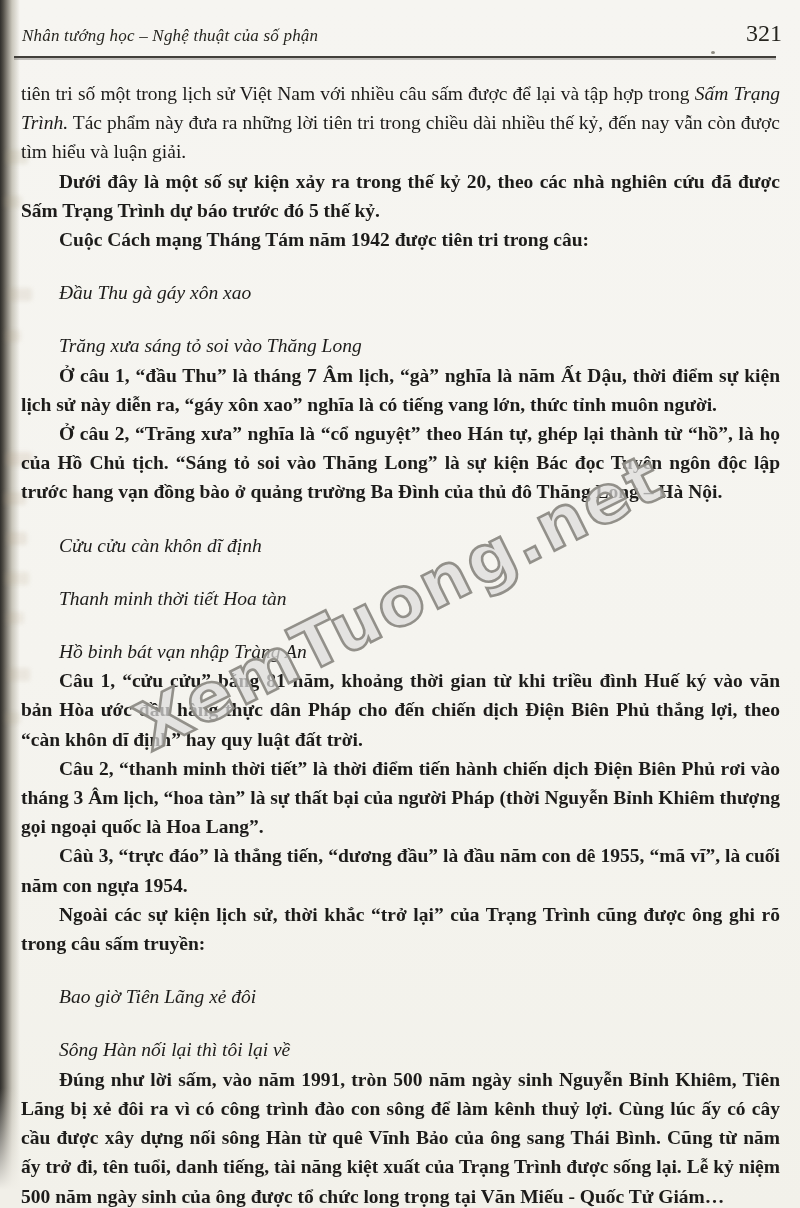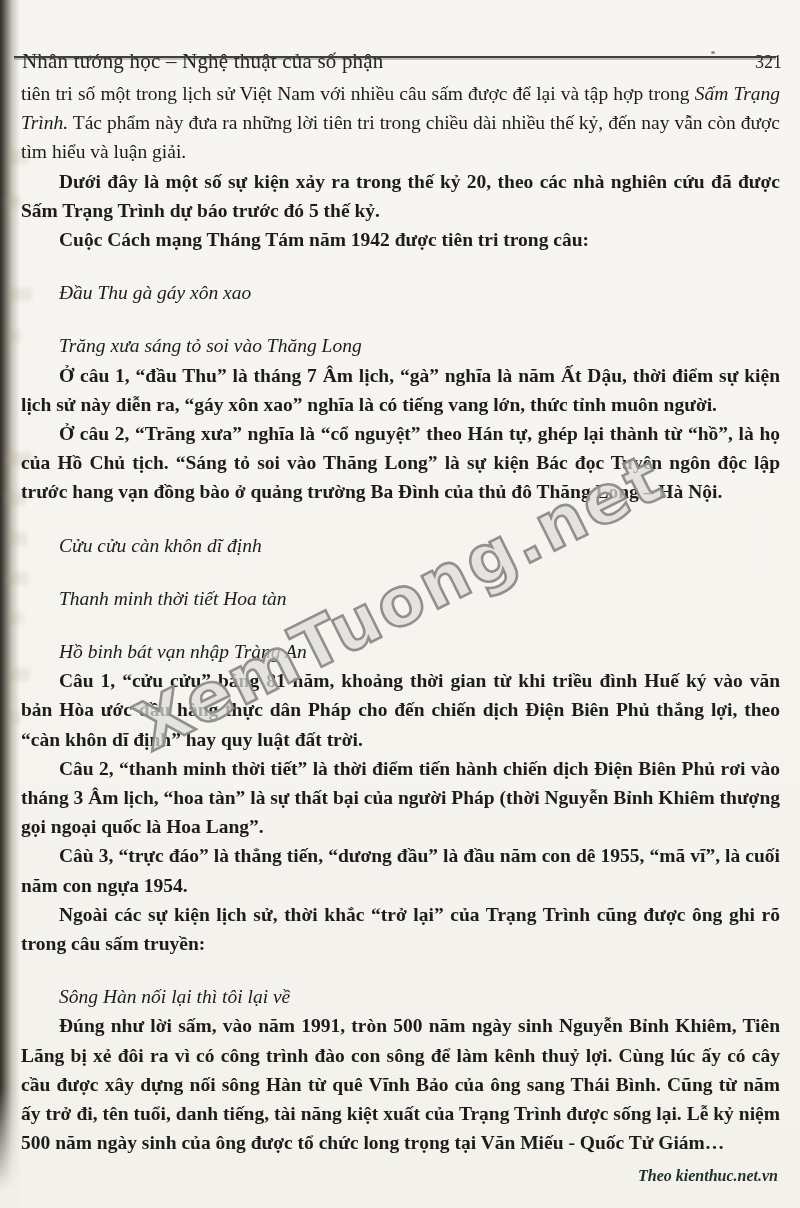--- a/index.html
+++ b/index.html
@@ -28,24 +28,24 @@
     background: linear-gradient(to bottom, rgba(242,241,234,0) 0%, #f1efe8 85%);
   }
   
   .bleed { position: absolute; border-radius: 3px; filter: blur(2px); }
   
   .header {
     position: absolute; top: 20px; left: 22px; right: 18px;
     display: flex; justify-content: space-between; align-items: baseline;
   }
   .running-title {
-    font-size: 21px; color: #26251f;
+    font-style: italic; font-size: 17px; color: #26251f;
     letter-spacing: 0.2px;
   }
-  .page-number { font-size: 18px; color: #26251f; margin-top: 32px; }
+  .page-number { font-size: 24px; color: #26251f; }
   .header-rule {
     position: absolute; top: 56px; left: 14px; right: 24px; height: 2px;
     background: #413f3a;
     box-shadow: 0 2px 0 rgba(65,63,58,0.30);
   }
   .speck {
     position: absolute; top: 51px; left: 711px; width: 4px; height: 3px;
     background: #8d8a80; border-radius: 50%;
   }
   
@@ -113,19 +113,20 @@
       <p class="verse"><span class="it">Trăng xưa sáng tỏ soi vào Thăng Long</span></p>
       <p class=" indent"><span>Ở câu 1, “đầu Thu” là tháng 7 Âm lịch, “gà” nghĩa là năm Ất Dậu, thời điểm sự kiện lịch sử này diễn ra, “gáy xôn xao” nghĩa là có tiếng vang lớn, thức tỉnh muôn người.</span></p>
       <p class=" indent"><span>Ở câu 2, “Trăng xưa” nghĩa là “cổ nguyệt” theo Hán tự, ghép lại thành từ “hồ”, là họ của Hồ Chủ tịch. “Sáng tỏ soi vào Thăng Long” là sự kiện Bác đọc Tuyên ngôn độc lập trước hang vạn đồng bào ở quảng trường Ba Đình của thủ đô Thăng Long – Hà Nội.</span></p>
       <p class="verse"><span class="it">Cửu cửu càn khôn dĩ định</span></p>
       <p class="verse"><span class="it">Thanh minh thời tiết Hoa tàn</span></p>
       <p class="verse"><span class="it">Hồ binh bát vạn nhập Tràng An</span></p>
       <p class=" indent"><span>Câu 1, “cửu cửu” bằng 81 năm, khoảng thời gian từ khi triều đình Huế ký vào văn bản Hòa ước đầu hàng thực dân Pháp cho đến chiến dịch Điện Biên Phủ thắng lợi, theo “càn khôn dĩ định” hay quy luật đất trời.</span></p>
       <p class=" indent"><span>Câu 2, “thanh minh thời tiết” là thời điểm tiến hành chiến dịch Điện Biên Phủ rơi vào tháng 3 Âm lịch, “hoa tàn” là sự thất bại của người Pháp (thời Nguyễn Bỉnh Khiêm thượng gọi ngoại quốc là Hoa Lang”.</span></p>
       <p class=" indent"><span>Câù 3, “trực đáo” là thẳng tiến, “dương đầu” là đầu năm con dê 1955, “mã vĩ”, là cuối năm con ngựa 1954.</span></p>
       <p class=" indent"><span>Ngoài các sự kiện lịch sử, thời khắc “trở lại” của Trạng Trình cũng được ông ghi rõ trong câu sấm truyền:</span></p>
+      <p class="verse"><span class="it">Bao giờ Tiên Lãng xẻ đôi</span></p>
       <p class="verse"><span class="it">Sông Hàn nối lại thì tôi lại về</span></p>
       <p class=" indent"><span>Đúng như lời sấm, vào năm 1991, tròn 500 năm ngày sinh Nguyễn Bỉnh Khiêm, Tiên Lãng bị xẻ đôi ra vì có công trình đào con sông để làm kênh thuỷ lợi. Cùng lúc ấy có cây cầu được xây dựng nối sông Hàn từ quê Vĩnh Bảo của ông sang Thái Bình. Cũng từ năm ấy trở đi, tên tuổi, danh tiếng, tài năng kiệt xuất của Trạng Trình được sống lại. Lễ kỷ niệm 500 năm ngày sinh của ông được tổ chức long trọng tại Văn Miếu -  Quốc Tử Giám…</span></p>
       <div class="attribution">Theo kienthuc.net.vn</div>
     </main>
 
   <div class="watermark">XemTuong.net</div>
 </div>
 
 </body></html>

